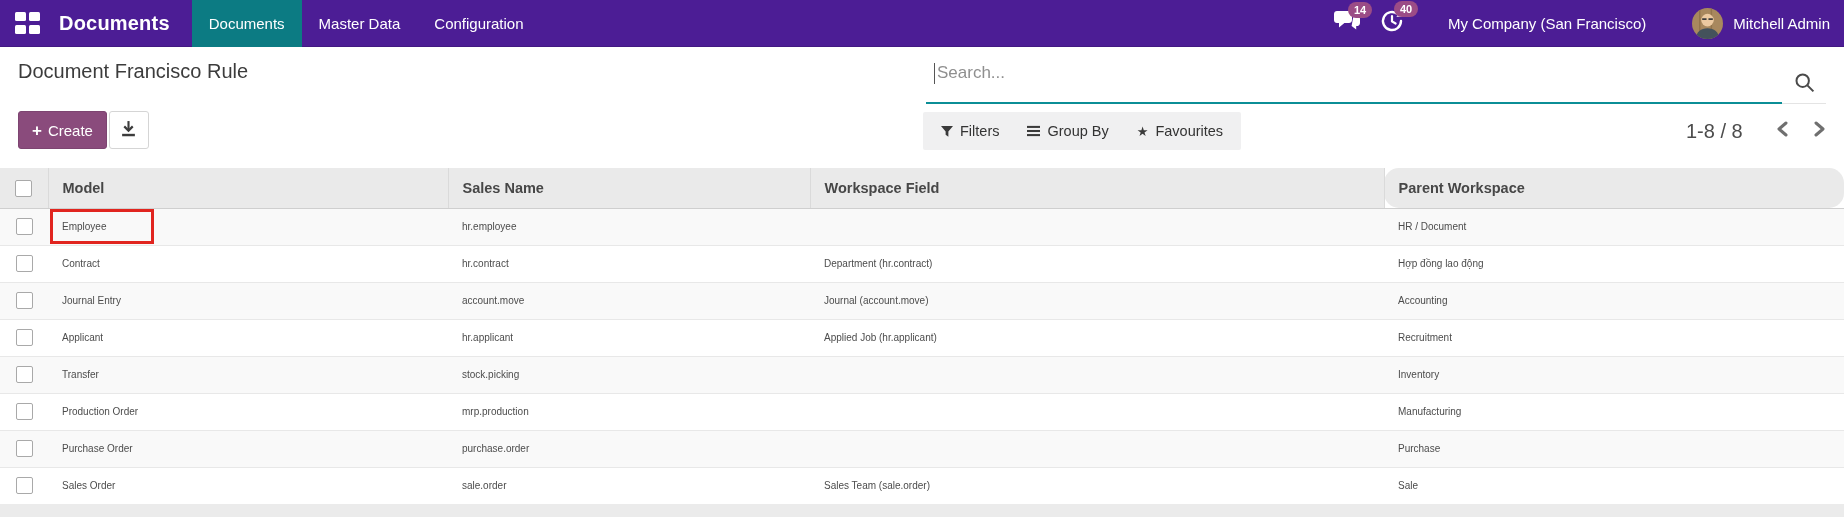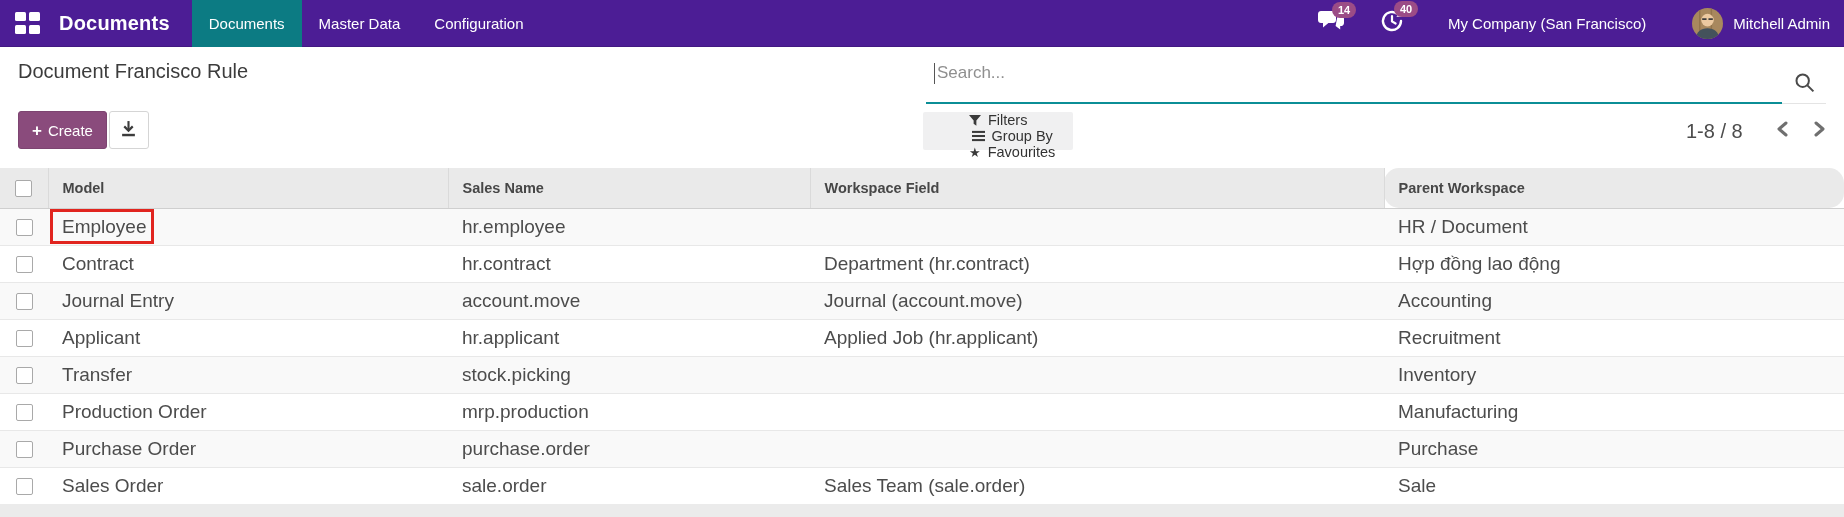--- a/index.html
+++ b/index.html
@@ -11,21 +11,21 @@
             border-bottom:1px solid rgba(0,0,0,.12); color:#fff; }
   .nav-left { display:flex; align-items:center; padding-left:15px; }
   .apps-btn { width:26px; height:22px; display:flex; flex-wrap:wrap; gap:3px; margin-right:18px; cursor:pointer; }
   .apps-btn i { width:11px; height:9px; background:#fff; border-radius:1.5px; }
   .brand { font-size:20px; font-weight:bold; letter-spacing:.2px; margin-right:22px; white-space:nowrap; }
   .menu { display:flex; align-items:stretch; height:47px; }
   .menu-item { display:flex; align-items:center; padding:0 17px; font-size:15px; cursor:pointer; white-space:nowrap; }
   .menu-item.active { background:#0c7b83; }
   .nav-right { margin-left:auto; display:flex; align-items:center; padding-right:14px; }
   .icon-badge { position:relative; cursor:pointer; }
-  .icon-badge.msgs { margin-right:36px;text-align:center; }
+  .icon-badge.msgs { margin-right:20px;text-align:center; }
   .icon-badge.acts { margin-right:44px; }
   .badge { position:absolute; top:-8px; left:14px; background:#9b4c86; color:#fff;
            font-size:11px; line-height:16px; padding:0 6px; border-radius:9px; font-weight:bold; }
   .company { font-size:15px; margin-right:46px; cursor:pointer; white-space:nowrap; }
   .avatar { width:31px; height:31px; border-radius:50%; overflow:hidden; margin-right:10px; cursor:pointer; flex:none; }
   .username { font-size:15px; cursor:pointer; white-space:nowrap; }
 
   
   .control-row { position:relative; height:121px; background:#fff; }
   .page-title { position:absolute; left:18px; top:13px; font-size:20px; color:#3c3c3c; }
@@ -39,40 +39,40 @@
 
   .search-row { position:absolute; left:926px; top:16px; width:900px; display:flex; }
   .search-field { flex:1; height:41px; border-bottom:2px solid #0b8e96; display:flex;
                   align-items:flex-start; cursor:text;padding-left:8px; }
   .caret { width:1px; height:21px; background:#555; margin-right:2px; }
   .search-placeholder { font-size:17px; color:#8f8f8f; }
   .search-btn { width:44px; height:41px; border-bottom:1px solid #e4e4e4; display:flex;
                 align-items:flex-end; justify-content:center; padding-bottom:6px; cursor:pointer; }
 
   .filter-bar { position:absolute; left:923px; top:65px; height:38px; background:#f0f0f1;
-                border-radius:2px; display:flex; align-items:center; padding:0 18px;flex-direction:column; }
+                border-radius:2px; display:flex; align-items:center; padding:0 18px; }
   .filter-item { display:flex; align-items:center; font-size:14.5px; color:#333; cursor:pointer; white-space:nowrap; }
   .filter-item + .filter-item { margin-left:28px; }
   .filter-item .f-icon { margin-right:7px; display:flex; align-items:center; }
   .star-glyph { font-size:13px; color:#3a3a3a; margin-right:7px; }
 
   .pager { position:absolute; left:1686px; top:65px; height:38px; display:flex; align-items:center; }
   .pager-text { font-size:20px; color:#4c4c4c; margin-right:26px; }
   .pager-btn { width:26px; height:26px; display:flex; align-items:center; justify-content:center; cursor:pointer; }
   .pager-btn + .pager-btn { margin-left:12px; }
 
   
   .table-wrap { position:absolute; top:168px; left:0; width:1844px; }
   table { width:100%; border-collapse:collapse; table-layout:fixed; }
   thead th { height:40px; background:#eaeaea; font-size:14.5px; font-weight:bold; color:#474747;
              text-align:left; padding:0 14px; border-bottom:1px solid #cfcfcf;
              border-right:1px solid #dadada; cursor:pointer; white-space:nowrap; }
   thead th:last-child { border-right:none;border-radius:15px; }
   thead th.cb-col, tbody td.cb-col { width:48px; text-align:center; padding:0; }
-  tbody td { height:37px; padding:0 14px; font-size:19px; color:#4c4c4c;
+  tbody td { height:37px; padding:0 14px; font-size:10px; color:#4c4c4c;
              border-top:1px solid #e8e8e8; white-space:nowrap; overflow:hidden; cursor:pointer; }
   tbody tr:first-child td { border-top:none; }
   tbody tr:nth-child(odd) { background:#f9f9f9; }
   tbody tr:last-child td { border-bottom:1px solid #e8e8e8; }
   .checkbox { display:inline-block; width:17px; height:17px; background:#fff;
               border:1px solid #a9a9a9; border-radius:2px; vertical-align:middle; cursor:pointer; }
 
   
   .annotation-box { position:absolute; left:50px; top:209px; width:104px; height:35px;
                     border:3px solid #e1251f; pointer-events:none; }

